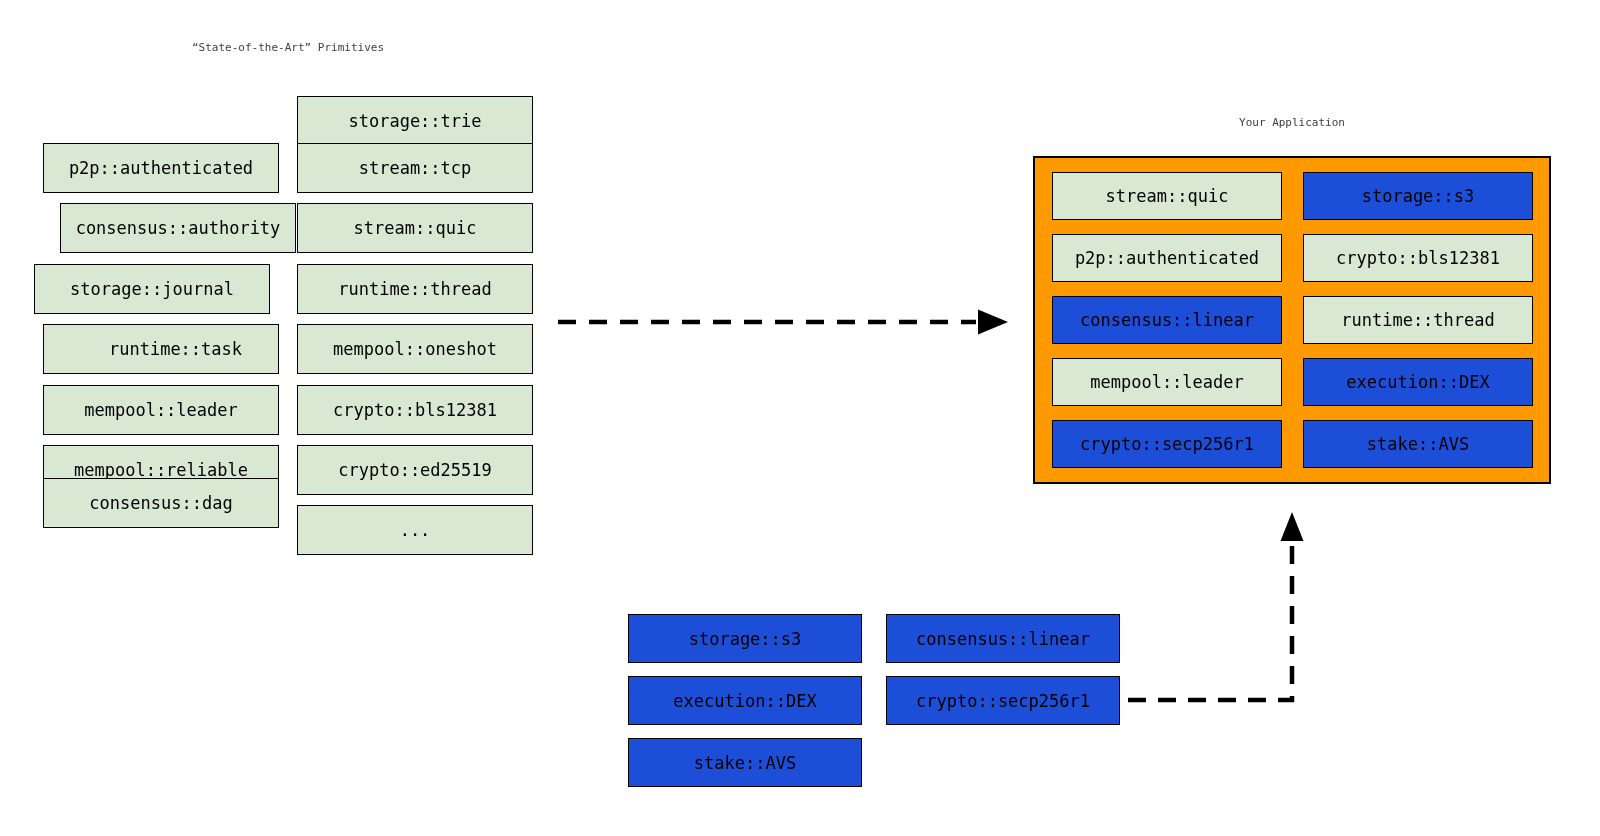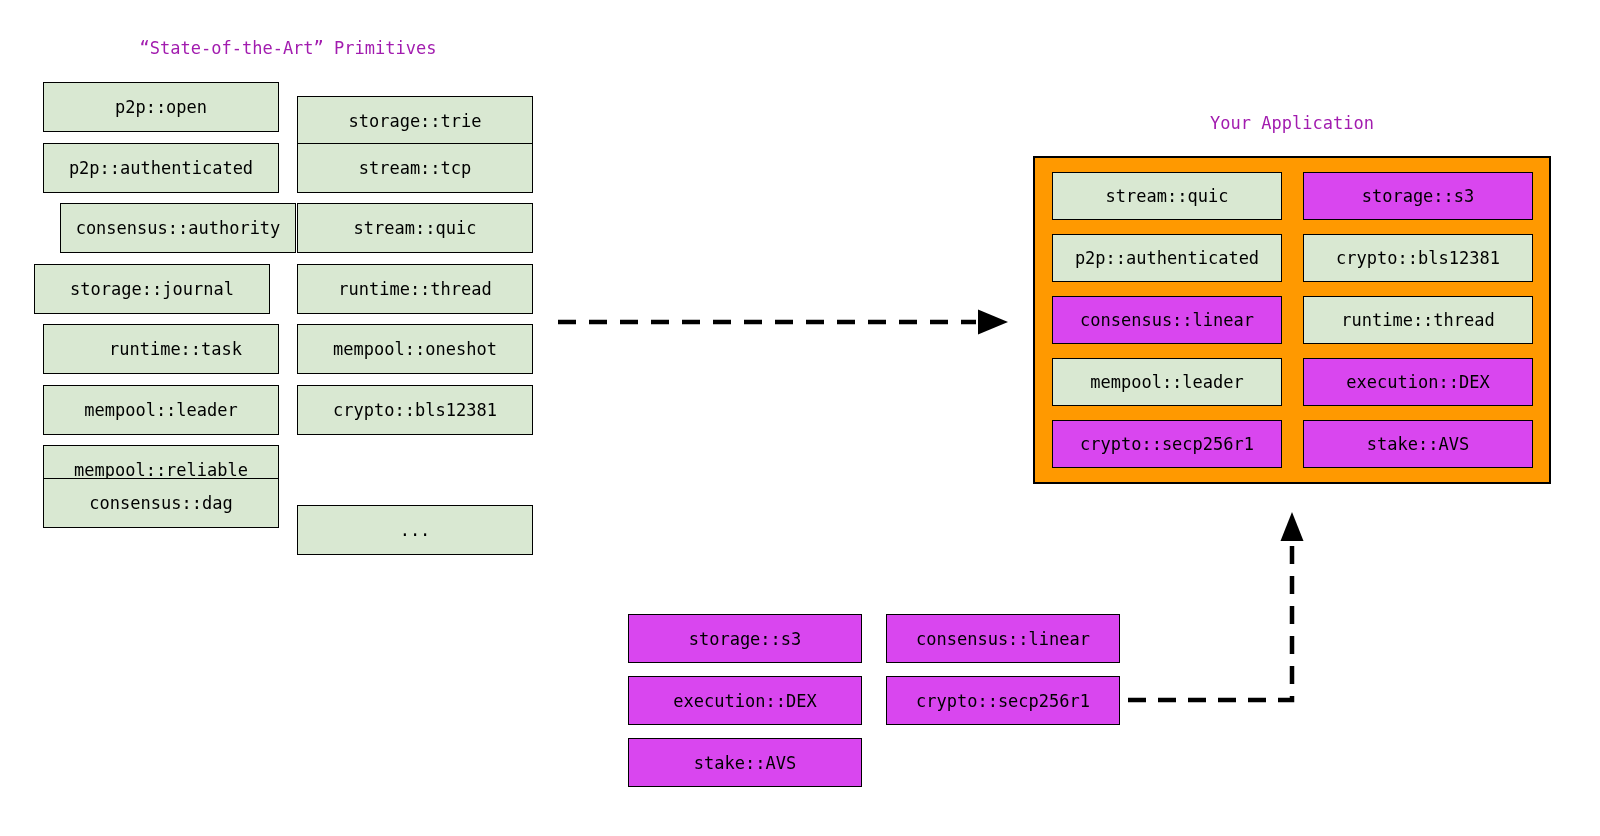--- a/index.html
+++ b/index.html
@@ -7,37 +7,37 @@
   .canvas {
     position:relative;
     width:1600px; height:836px;
     background:#ffffff;
     font-family:"DejaVu Sans Mono","Liberation Mono",monospace;
     color:#000;
     overflow:hidden;
   }
   .sec-title {
     position:absolute;
-    font-size:17px;
+    font-size:11px;
     line-height:20px;
     text-align:center;
-    color:#a21caf;
+    color:#404040;
     white-space:nowrap;
   }
   .box {
     position:absolute;
     display:flex;
     align-items:center;
     justify-content:center;
     border:1.5px solid #000;
     font-size:17px;
     white-space:nowrap;
   }
   .green { background:#d9e8d2; }
-  .pink  { background:#d946ef; }
+  .pink  { background:#1d4ed8; }
   .prim  { width:236px; height:50px; }
   .ext   { width:234px; height:49px; }
   .app-container {
     position:absolute;
     left:1033px; top:156px;
     width:518px; height:328px;
     background:#ff9900;
     border:2px solid #000;
   }
   .cell { width:230px; height:48px; }
@@ -54,35 +54,35 @@
       <polygon points="1008,322 978,309.5 978,334.5" fill="#000"></polygon>
     </g>
     <g>
       <path d="M1128 700 H1292 V542" stroke="#000" stroke-width="4.5" stroke-dasharray="18 12" fill="none"></path>
       <polygon points="1292,512 1280.5,541 1303.5,541" fill="#000"></polygon>
     </g>
   </svg>
 
   <div class="sec-title" style="left:43px; top:38px; width:490px;">“State-of-the-Art” Primitives</div>
 
-  <div class="box green prim" style="left:43px;  top:82px;">p2p::open</div>
   <div class="box green prim" style="left:43px;  top:143px;">p2p::authenticated</div>
   <div class="box green prim" style="left:43px;  top:203px;margin-left:17px;">consensus::authority</div>
   <div class="box green prim" style="left:34px;  top:264px;">storage::journal</div>
   <div class="box green prim" style="left:43px;  top:324px;padding-left:29px;">runtime::task</div>
   <div class="box green prim" style="left:43px;  top:385px;">mempool::leader</div>
   <div class="box green prim" style="left:43px;  top:445px;">mempool::reliable</div>
   <div class="box green prim" style="left:43px;  top:478px;">consensus::dag</div>
 
   <div class="box green prim" style="left:297px; top:96px;">storage::trie</div>
   <div class="box green prim" style="left:297px; top:143px;">stream::tcp</div>
   <div class="box green prim" style="left:297px; top:203px;">stream::quic</div>
   <div class="box green prim" style="left:297px; top:264px;">runtime::thread</div>
   <div class="box green prim" style="left:297px; top:324px;">mempool::oneshot</div>
   <div class="box green prim" style="left:297px; top:385px;">crypto::bls12381</div>
+  <div class="box green prim" style="left:297px; top:445px;">crypto::ed25519</div>
   <div class="box green prim" style="left:297px; top:505px;">...</div>
 
   <div class="sec-title" style="left:1033px; top:113px; width:518px;">Your Application</div>
 
   <div class="app-container">
     <div class="box green cell" style="left:17px;  top:14px;">stream::quic</div>
     <div class="box pink  cell" style="left:268px; top:14px;">storage::s3</div>
     <div class="box green cell" style="left:17px;  top:76px;">p2p::authenticated</div>
     <div class="box green cell" style="left:268px; top:76px;">crypto::bls12381</div>
     <div class="box pink  cell" style="left:17px;  top:138px;">consensus::linear</div>

